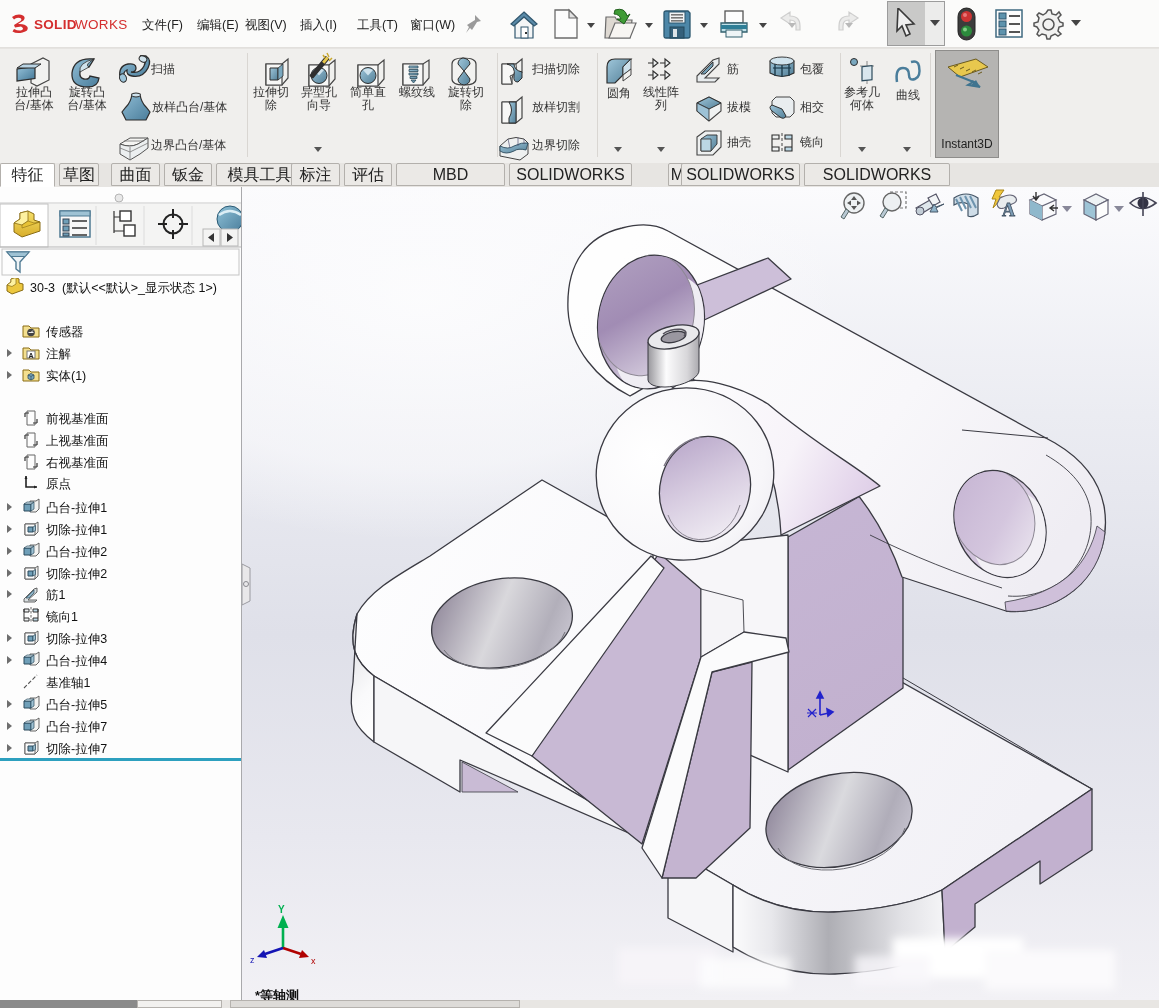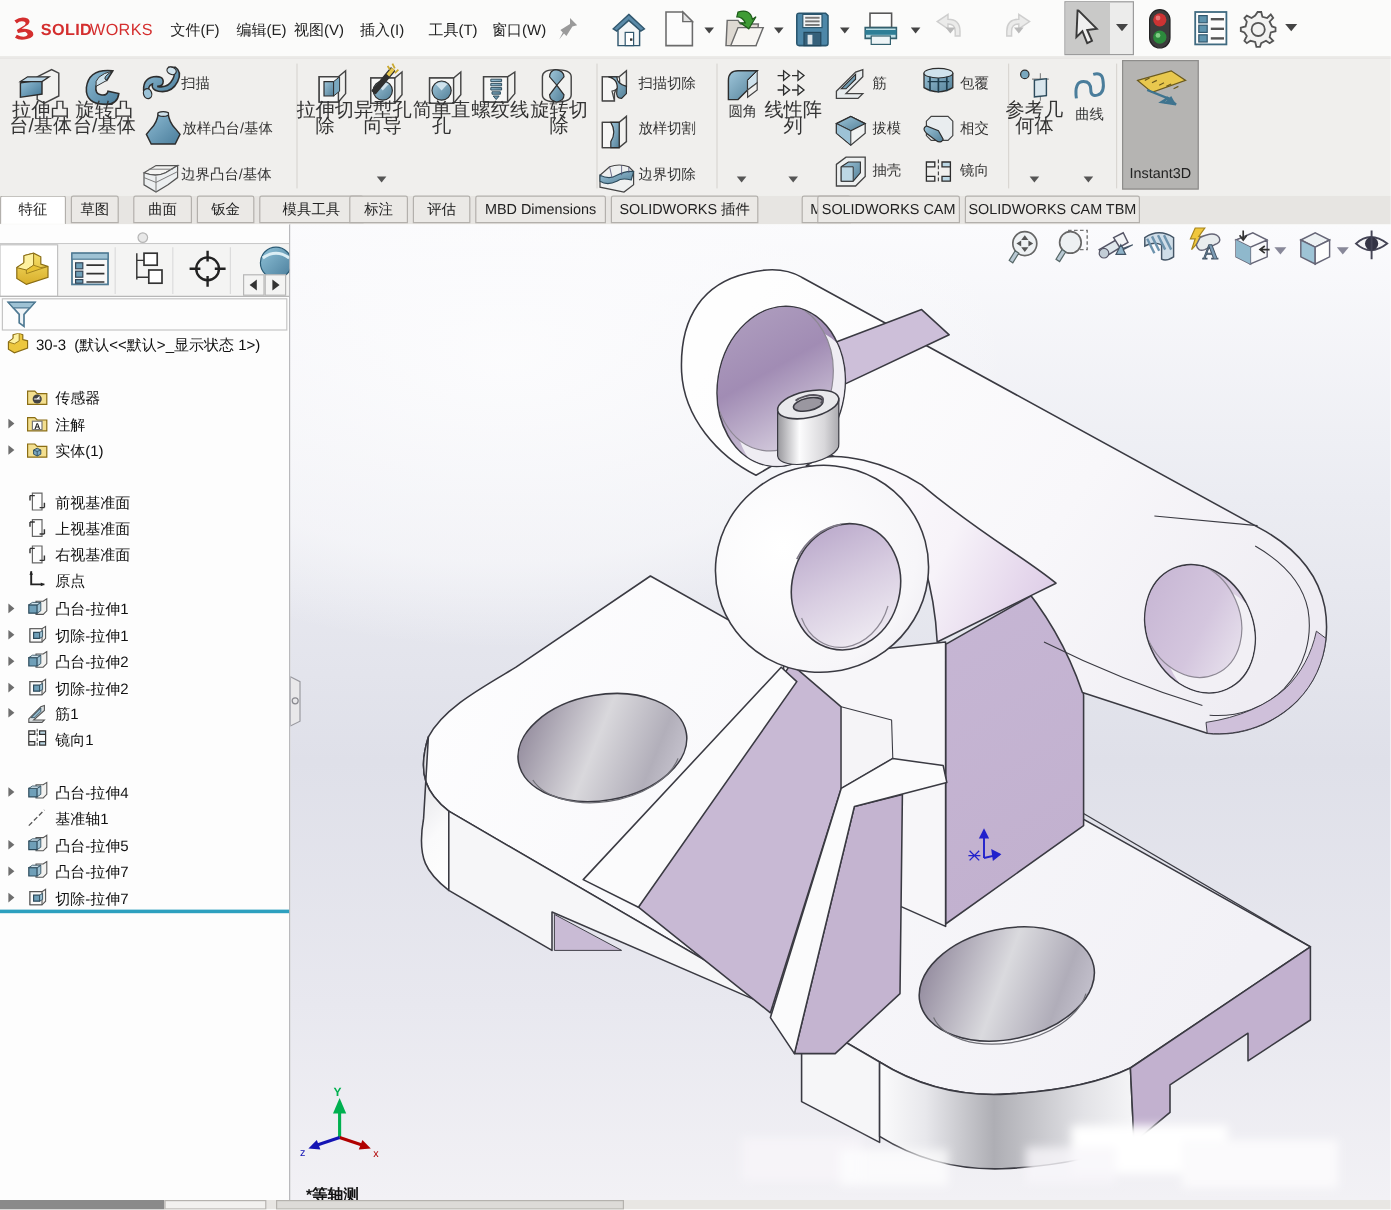--- a/index.html
+++ b/index.html
@@ -5,25 +5,25 @@
 * { margin:0; padding:0; box-sizing:border-box; }
 html,body { width:1159px; height:1008px; overflow:hidden; font-family:"Liberation Sans",sans-serif; background:#fff; }
 #root { position:relative; width:1159px; height:1008px; }
 .abs { position:absolute; }
 
 #menubar { left:0; top:0; width:1159px; height:48px; background:#fbfbfa; border-bottom:1px solid #e2e0dd; }
 .mi { position:absolute; top:17px; font-size:12.5px; color:#222; }
 
 #ribbon { left:0; top:48px; width:1159px; height:115px; background:#f0efed; border-top:1px solid #e6e4e1; }
 .rsep { position:absolute; top:4px; width:1px; height:104px; background:#d9d6d2; }
-.rlbl { position:absolute; font-size:16px; color:#333; text-align:center; line-height:13px; white-space:nowrap; }
+.rlbl { position:absolute; font-size:12px; color:#333; text-align:center; line-height:13px; white-space:nowrap; }
 .dar { position:absolute; width:0; height:0; border-left:4px solid transparent; border-right:4px solid transparent; border-top:5px solid #555; }
 
 #tabbar { left:0; top:163px; width:1159px; height:24px; background:#e7e5e2; }
-.tab { position:absolute; top:0; height:23px; background:#ebe9e6; border:1px solid #b3b0ac; border-bottom:1px solid #b3b0ac; font-size:12px; color:#222; text-align:center; line-height:21px; border-radius:2px 2px 0 0; }
+.tab { position:absolute; top:0; height:23px; background:#ebe9e6; border:1px solid #b3b0ac; border-bottom:1px solid #b3b0ac; font-size:16px; color:#222; text-align:center; line-height:21px; border-radius:2px 2px 0 0; }
 .tab.act { background:#fff; border-bottom:1px solid #fff; height:24px; z-index:2; }
 
 #lpanel { left:0; top:187px; width:242px; height:813px; background:#fdfdfd; border-right:1px solid #a9a9ac; }
 .trow { position:absolute; left:0; width:240px; height:22px; font-size:12.5px; color:#111; }
 .trow .tx { position:absolute; left:46px; top:4px; white-space:nowrap; }
 .arr { position:absolute; left:7px; top:7px; width:0; height:0; border-top:4px solid transparent; border-bottom:4px solid transparent; border-left:5px solid #6e6e6e; }
 .ticon { position:absolute; left:22px; top:2px; width:18px; height:18px; }
 
 #bstrip { left:0; top:1000px; width:1159px; height:8px; background:#e8e6e3; }
 </style>
@@ -531,20 +531,30 @@
         <span class="tx">筋1</span>
       </div>
     <div class="trow" style="top:418px">
         <svg class="ticon" viewBox="0 0 18 18">
           <path d="M2 5 L7 5 L7 2 L2 2 Z M2 2 L2 14 L7 14 L7 11 L2 11" fill="#eef0f0" stroke="#333" stroke-width="1"></path>
           <path d="M9 0 L9 16" stroke="#555" stroke-width="0.9" stroke-dasharray="2.5 1.5"></path>
           <path d="M16 5 L11 5 L11 2 L16 2 Z M16 2 L16 14 L11 14 L11 11 L16 11" fill="#bcd7e4" stroke="#333" stroke-width="1"></path>
         </svg>
         <span class="tx">镜向1</span>
       </div>
+    <div class="trow" style="top:440px">
+        <i class="arr"></i>
+        <svg class="ticon" viewBox="0 0 18 18">
+          <path d="M3 4 L13 4 L16 2 L16 12 L13 15 L3 15 Z" fill="#f2f2f0" stroke="#555" stroke-width="0.9"></path>
+          <path d="M3 4 L13 4 L13 15 L3 15 Z" fill="#fafafa" stroke="#555" stroke-width="0.9"></path>
+          <path d="M6 7 L11 7 L11 12 L6 12 Z" fill="#6f9fb8" stroke="#2d4b5c"></path>
+          <path d="M11 7 L13.5 5.5 L13.5 10.5 L11 12 Z" fill="#9ec2d4" stroke="#2d4b5c" stroke-width="0.7"></path>
+        </svg>
+        <span class="tx">切除-拉伸3</span>
+      </div>
     <div class="trow" style="top:462px">
         <i class="arr"></i>
         <svg class="ticon" viewBox="0 0 18 18">
           <path d="M8 3 L14 3 L17 1 L17 11 L14 14 L8 14 Z" fill="#f2f2f0" stroke="#555" stroke-width="0.9"></path>
           <path d="M2 6 L9 6 L9 13 L2 13 Z" fill="#6f9fb8" stroke="#2d4b5c"></path>
           <path d="M9 6 L12 4 L12 11 L9 13 Z" fill="#9ec2d4" stroke="#2d4b5c" stroke-width="0.7"></path>
           <path d="M2 6 L5 4 L12 4 L9 6 Z" fill="#cfe2ec" stroke="#2d4b5c" stroke-width="0.7"></path>
         </svg>
         <span class="tx">凸台-拉伸4</span>
       </div>

